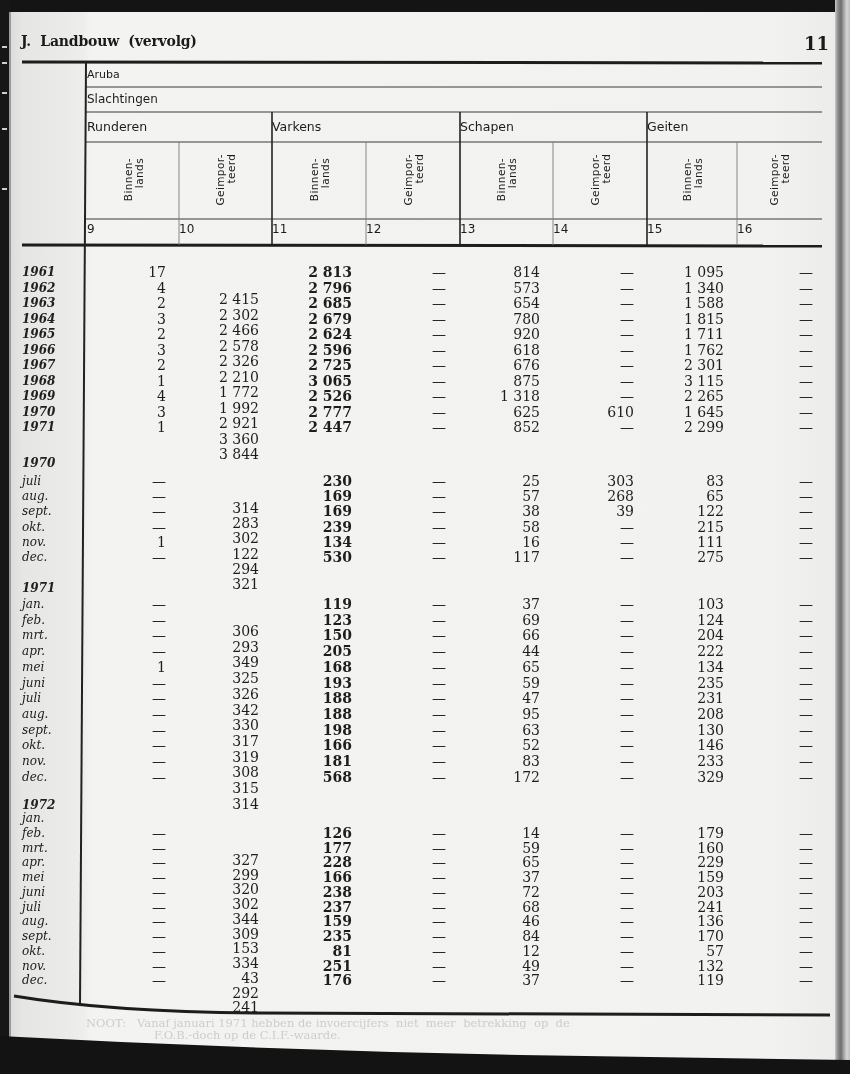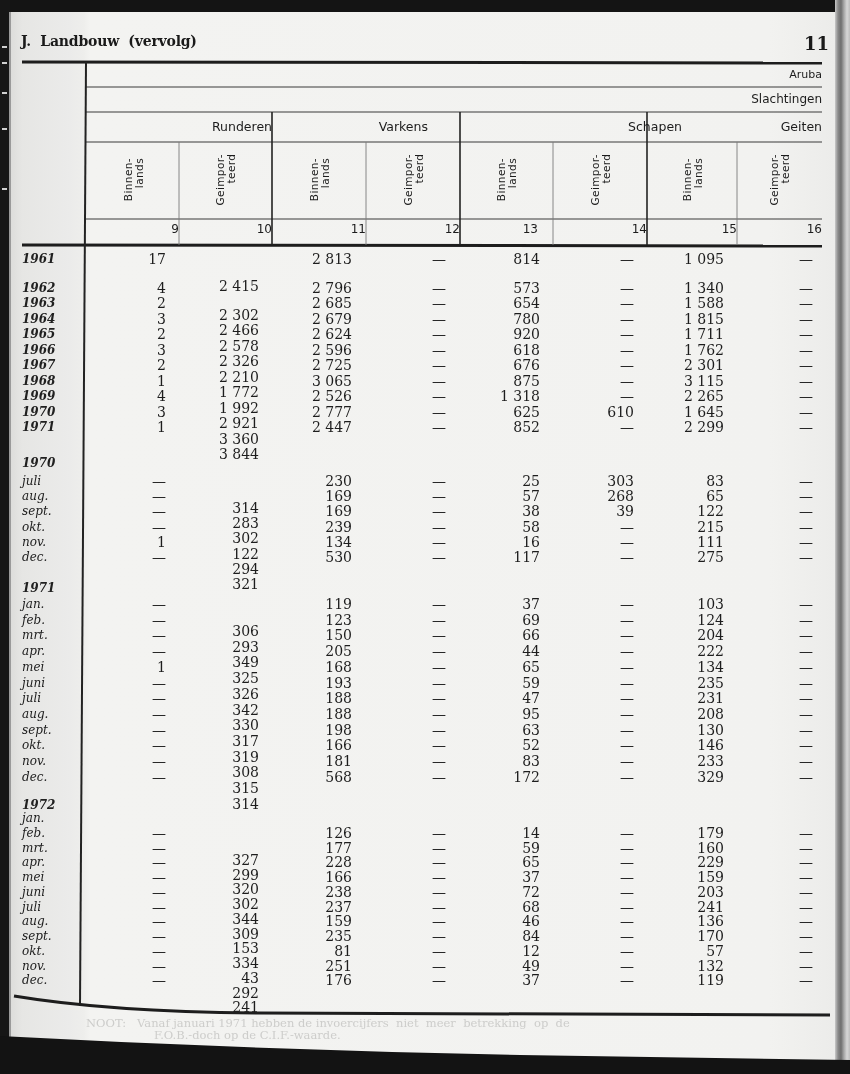--- a/index.html
+++ b/index.html
@@ -23,39 +23,39 @@
 
   .title {
     position: absolute; left: 21px; top: 33px; font-family: "DejaVu Serif", serif; font-weight: bold;
     font-size: 14px; color: #1a1a1a; letter-spacing: -0.2px; white-space: pre;
   }
   .pageno {
     position: absolute; left: 804px; top: 33px; font-family: "DejaVu Serif", serif; font-weight: bold;
     font-size: 18px; color: #1a1a1a;
   }
 
-  .hdr { position: absolute; font-family: "DejaVu Sans", sans-serif; color: #1c1c1c; text-align: right; white-space: nowrap; }
+  .hdr { position: absolute; font-family: "DejaVu Sans", sans-serif; color: #1c1c1c; text-align: left; white-space: nowrap; }
   .hdr-region { left: 87px; width: 735px; top: 67px; font-size: 11px; line-height: 16px; }
   .hdr-cat { left: 87px; width: 735px; top: 91px; font-size: 12px; line-height: 16px; }
   .hdr-group { top: 118px; font-size: 12.5px; line-height: 18px; }
   .hdr-num { top: 221px; font-size: 12px; line-height: 16px; }
   .hdr-rot { position: absolute; top: 142px; height: 76px; display: flex; align-items: center; justify-content: center; }
   .hdr-rot .rot {
     writing-mode: vertical-rl; transform: rotate(180deg); text-align: end;
     font-family: "DejaVu Sans", sans-serif; font-size: 10.5px; line-height: 10.5px; color: #1c1c1c;
     letter-spacing: 0.4px; white-space: nowrap;
   }
   .hdr-rot .rot span { display: block; }
 
   .row { position: absolute; left: 0; width: 850px; height: 16px; }
   .row .cell {
     position: absolute; top: 0; line-height: 16px; font-family: "DejaVu Serif", serif; font-size: 14px;
     color: #1d1d1d; white-space: pre; text-align: right;
   }
-  .c0 { right: 684px; } .c1 { right: 591px; margin-top: 27px; } .c2 { right: 498px; } .c3 { right: 404px; }
+  .c0 { right: 684px; } .c1 { right: 591px; margin-top: 27px; } .c2 { right: 498px; font-weight: bold; } .c3 { right: 404px; }
   .c4 { right: 310px; } .c5 { right: 216px; } .c6 { right: 126px; } .c7 { right: 37px; }
   .row-label {
     position: absolute; left: 22px; top: 0; line-height: 16px; font-family: "DejaVu Serif", serif;
     font-style: italic; font-size: 12px; color: #202020; white-space: pre;
   }
   .row-label.year { font-weight: bold; }
   .sec-heading {
     position: absolute; left: 22px; line-height: 16px; height: 16px; font-family: "DejaVu Serif", serif;
     font-style: italic; font-weight: bold; font-size: 12px; color: #202020;
   }
@@ -164,21 +164,21 @@
   <div class="hdr hdr-num" style="left:87px;width:92px">9</div>
   <div class="hdr hdr-num" style="left:179px;width:93px">10</div>
   <div class="hdr hdr-num" style="left:272px;width:94px">11</div>
   <div class="hdr hdr-num" style="left:366px;width:94px">12</div>
   <div class="hdr hdr-num" style="left:460px;width:78px">13</div>
   <div class="hdr hdr-num" style="left:553px;width:94px">14</div>
   <div class="hdr hdr-num" style="left:647px;width:90px">15</div>
   <div class="hdr hdr-num" style="left:737px;width:85px">16</div>
 
   <div>
-      <div class="row" style="top: 251px;">
+      <div class="row" style="top: 264px;">
         <span class="row-label year">1961</span>
         <span class="cell c0">17</span>
         <span class="cell c1">2 415</span>
         <span class="cell c2">2 813</span>
         <span class="cell c3">—</span>
         <span class="cell c4">814</span>
         <span class="cell c5">—</span>
         <span class="cell c6">1 095</span>
         <span class="cell c7">—</span>
       </div>

